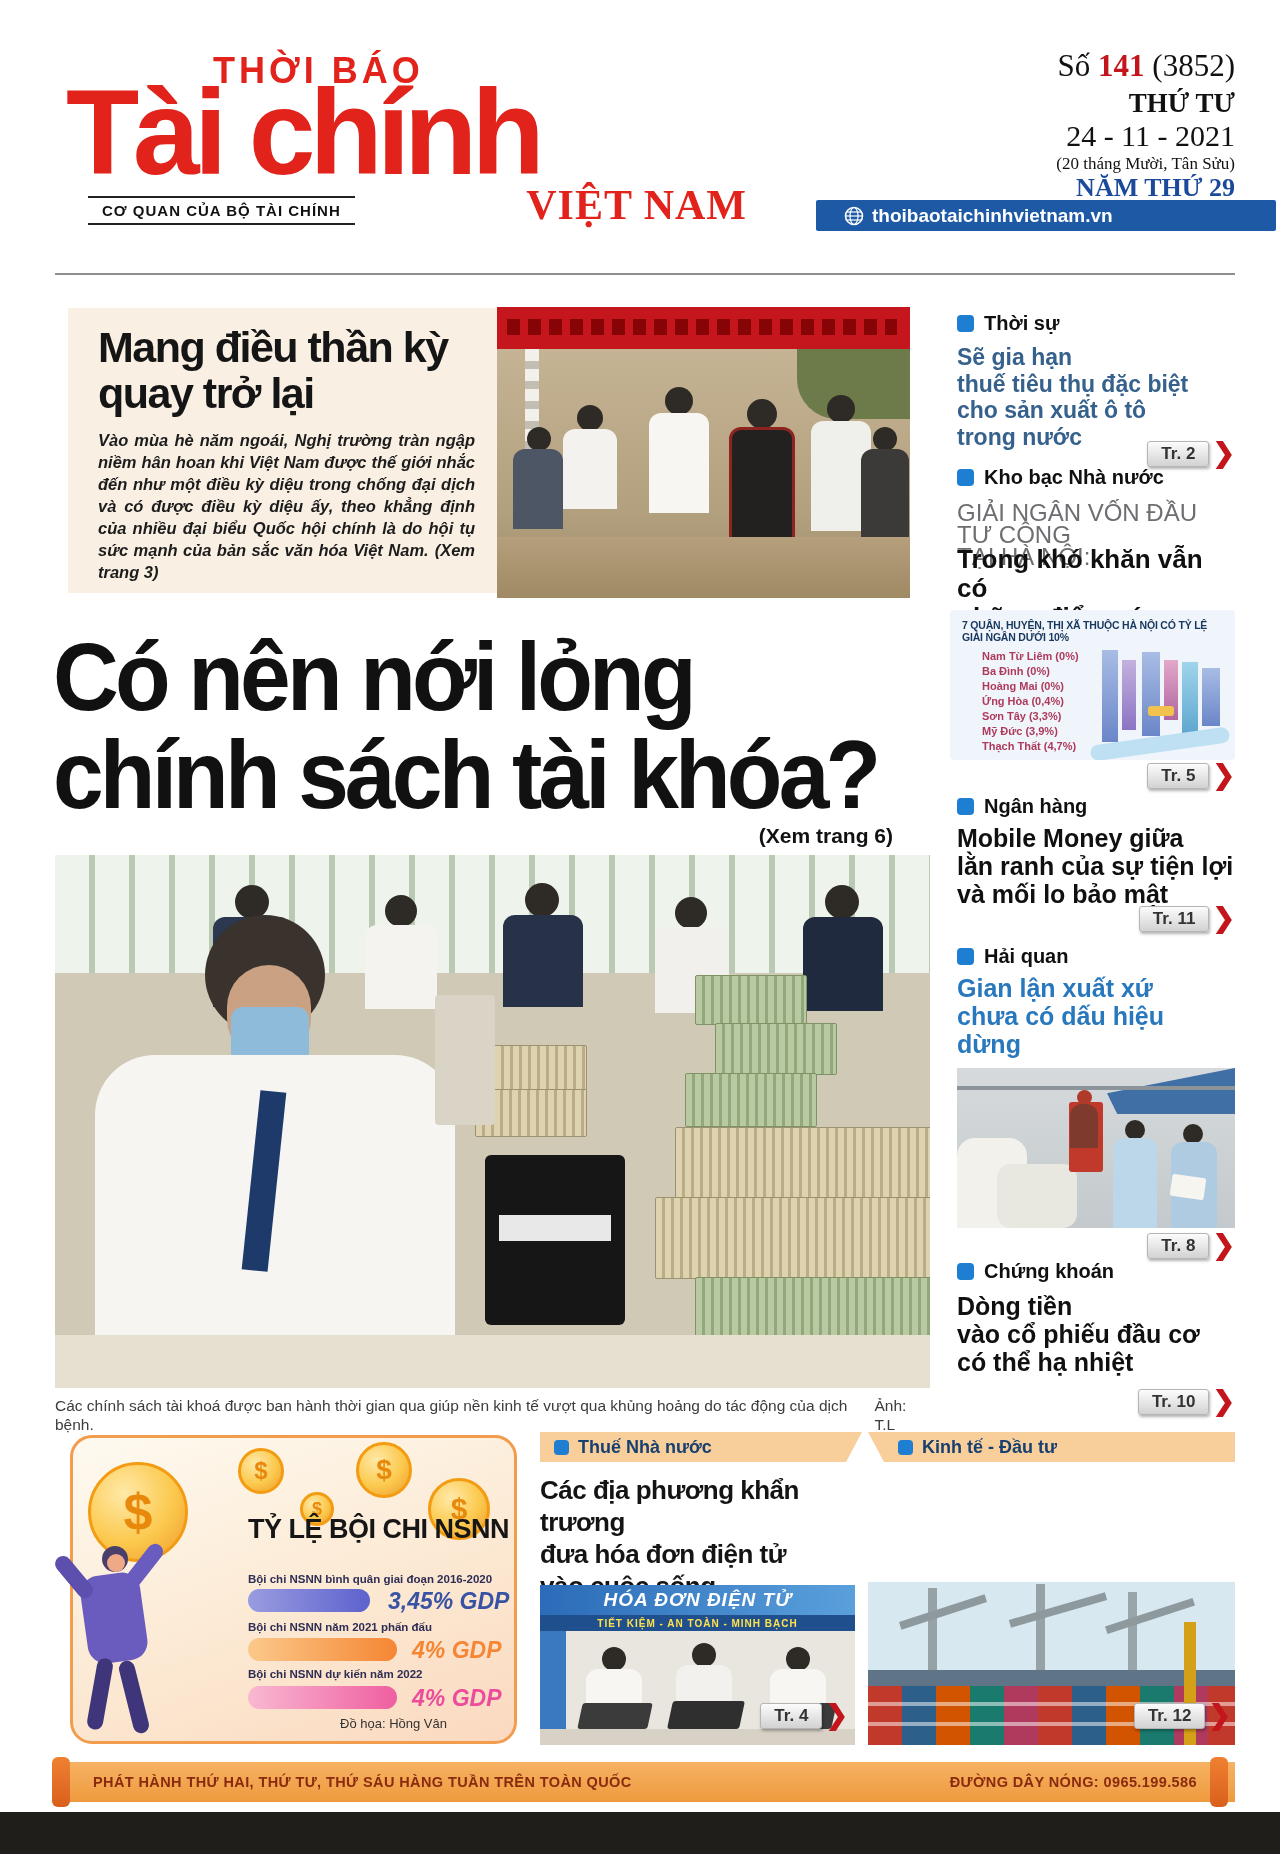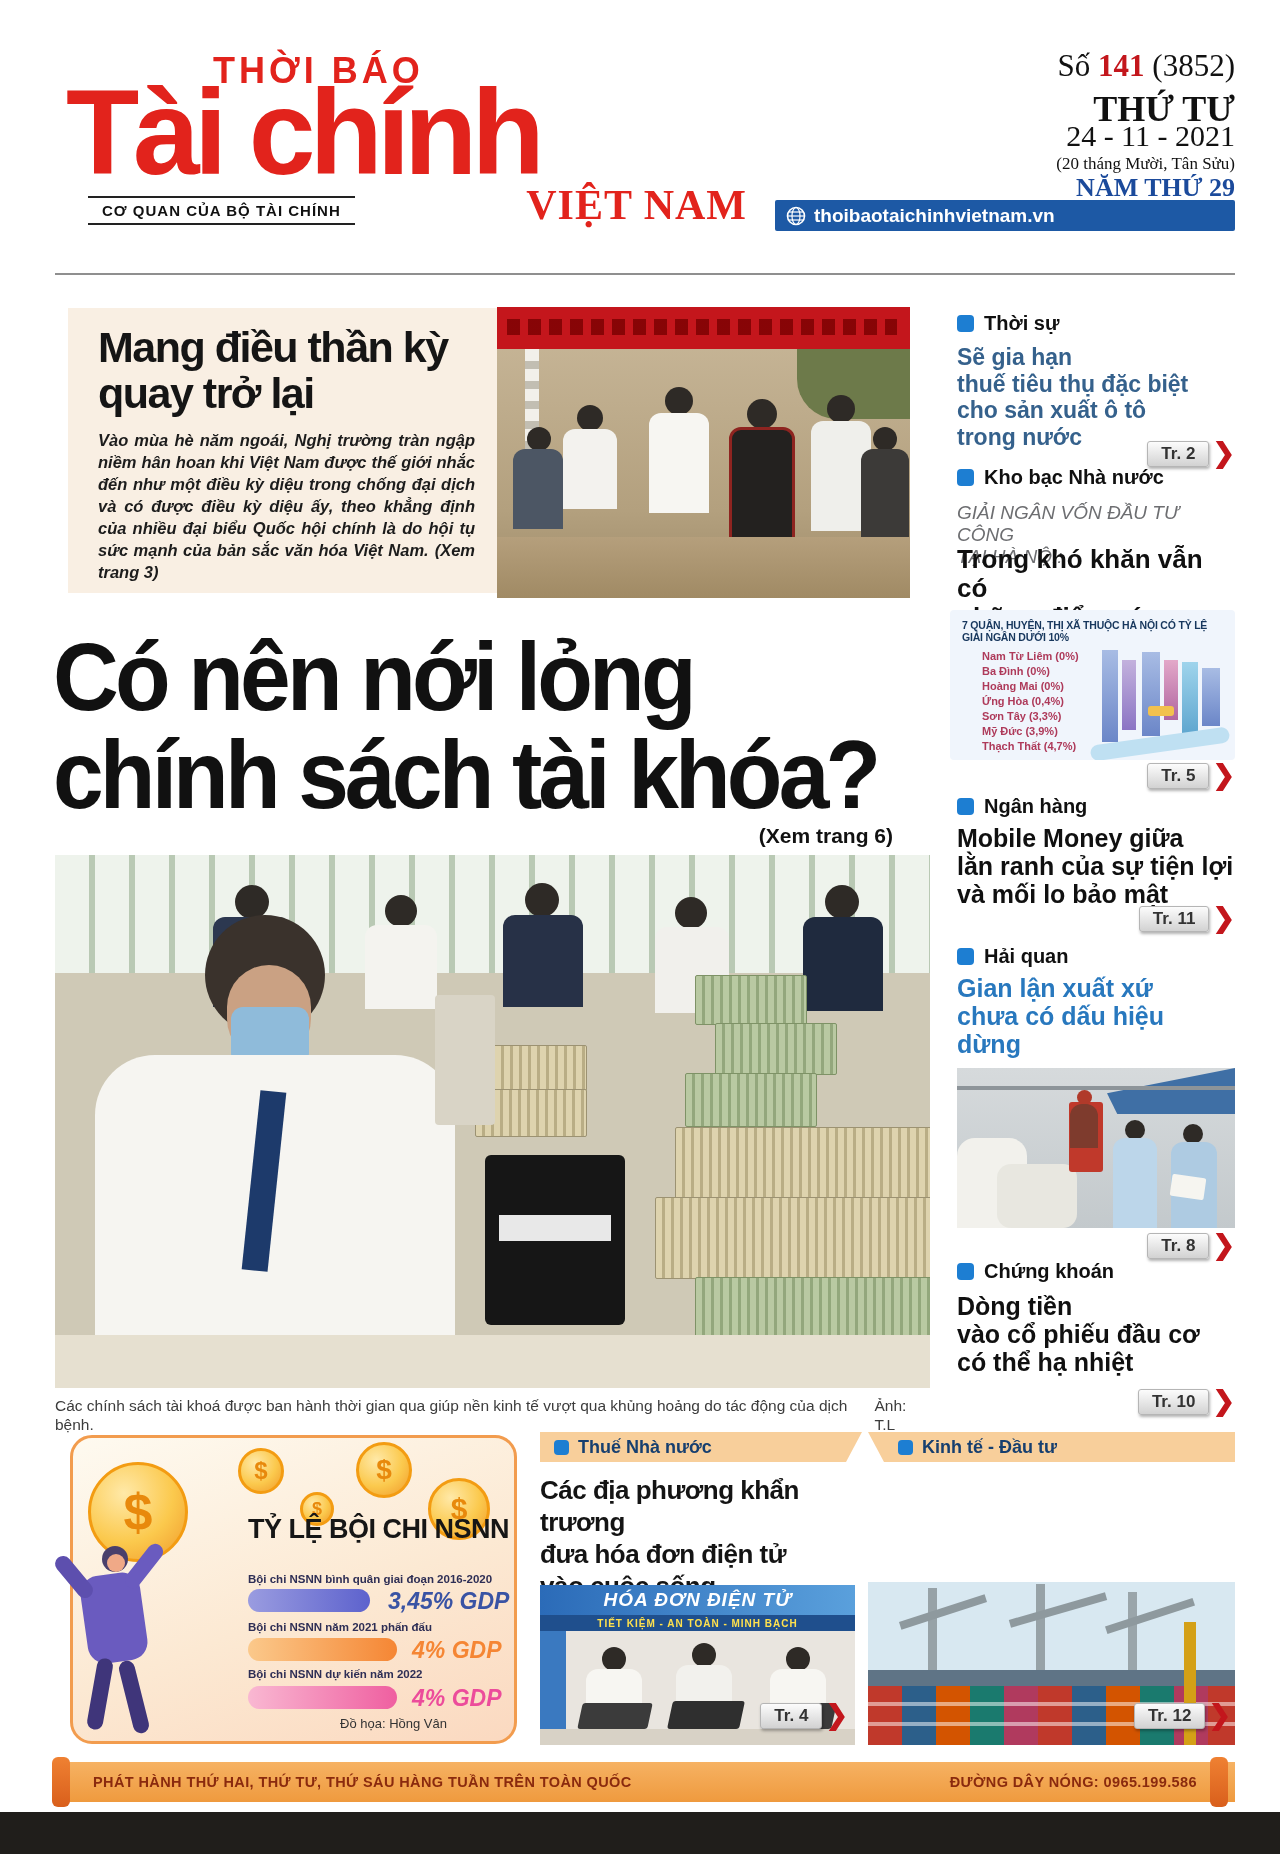--- a/index.html
+++ b/index.html
@@ -10,26 +10,26 @@
 
   
   .mh-kicker{left:213px;top:50px;color:#e2231c;font-weight:bold;font-size:36px;letter-spacing:4px;}
   .mh-logo{left:66px;top:72px;color:#e2231c;font-weight:bold;font-size:120px;letter-spacing:-6px;line-height:1;}
   .mh-sub{left:515px;top:181px;width:232px;text-align:right;color:#e2231c;font-weight:bold;font-size:42px;letter-spacing:1px;}
   .mh-agency{left:88px;top:196px;border-top:2px solid #222;border-bottom:2px solid #222;
              padding:4px 14px;font-size:15px;font-weight:bold;letter-spacing:1px;color:#111;}
   .mh-right{right:45px;text-align:right;color:#111;}
   .issue{top:48px;font-size:31px;}
   .issue b{color:#c3161c;}
-  .weekday{top:88px;font-size:36px;font-weight:bold;}
+  .weekday{top:88px;font-size:27px;font-weight:bold;}
   .dateline{top:119px;font-size:30px;}
   .lunar{top:154px;font-size:17px;}
   .yearlbl{top:173px;font-size:26px;font-weight:bold;color:#1b4a9b;}
-  .webbar{left:775px;top:200px;width:460px;height:31px;background:#1d59a5;border-radius:2px;
-          display:flex;align-items:center;gap:8px;padding-left:11px;box-sizing:border-box;
+  .webbar{left:816px;top:200px;width:460px;height:31px;background:#1d59a5;border-radius:2px;
+          display:flex;align-items:center;gap:8px;padding-left:28px;box-sizing:border-box;
           color:#fff;font-weight:bold;font-size:19px;}
   .rule{left:55px;top:273px;width:1180px;height:2px;background:#8f8f8f;}
 
   
   .featbox{left:68px;top:308px;width:429px;height:285px;background:#f9efe3;}
   .feat-h{padding:16px 10px 0 30px;font-size:43px;font-weight:bold;letter-spacing:-1.5px;line-height:1.07;color:#151515;}
   .feat-body{margin:14px 22px 0 30px;font-size:16.5px;font-style:italic;font-weight:bold;
              line-height:1.33;text-align:justify;color:#1c1c1c;}
   .feat-body b{margin-left:6px;}
   .photo1{left:497px;top:307px;width:413px;height:291px;background:linear-gradient(180deg,#c9b89a,#b3a07e 70%,#9d8a68);overflow:hidden;}
@@ -45,21 +45,21 @@
         linear-gradient(180deg,#e4ebe2 0 118px,#cfc9b6 118px 100%),
         #cfc9b6;}
   .cap-main{left:55px;top:1396px;width:875px;display:flex;justify-content:space-between;}
 
   
   .side{left:957px;width:278px;}
   .sec-label{display:flex;align-items:center;gap:10px;font-weight:bold;font-size:20px;color:#101010;}
   .sq{width:17px;height:17px;background:#1d7ed2;border-radius:4px;flex:0 0 auto;}
   .sb-h{font-weight:bold;font-size:23px;line-height:26.5px;}
   .sb-h2{font-weight:bold;font-size:26px;line-height:29px;color:#101010;}
-  .kicker{font-size:19px;line-height:22px;color:#6d6e71;font-style:italic;}
+  .kicker{font-size:24px;line-height:22px;color:#6d6e71;}
   .c-steel{color:#35618c;} .c-blue{color:#2878be;} .c-dark{color:#101010;}
   .tr-tag{position:absolute;display:flex;align-items:center;}
   .tr-box{background:linear-gradient(180deg,#fcfcfc,#d2d2d2);border:1px solid #b5b5b5;border-radius:3px;
           padding:2px 13px;font-weight:bold;font-size:17px;color:#333;box-shadow:1px 2px 3px rgba(0,0,0,.3);}
   .tr-chev{color:#c3161c;font-size:27px;font-weight:bold;margin-left:3px;line-height:1;}
 
   .hanoi{left:950px;top:610px;width:285px;height:150px;background:#f0f5fc;border-radius:4px;overflow:hidden;}
   .hanoi-title{padding:9px 10px 0 12px;font-size:10.5px;font-weight:bold;color:#17375d;letter-spacing:-.2px;}
   .district{position:absolute;left:32px;font-size:11px;font-weight:bold;color:#ae3a5a;}
   .bld{position:absolute;background:linear-gradient(#a8bce4,#6b86c8);}

